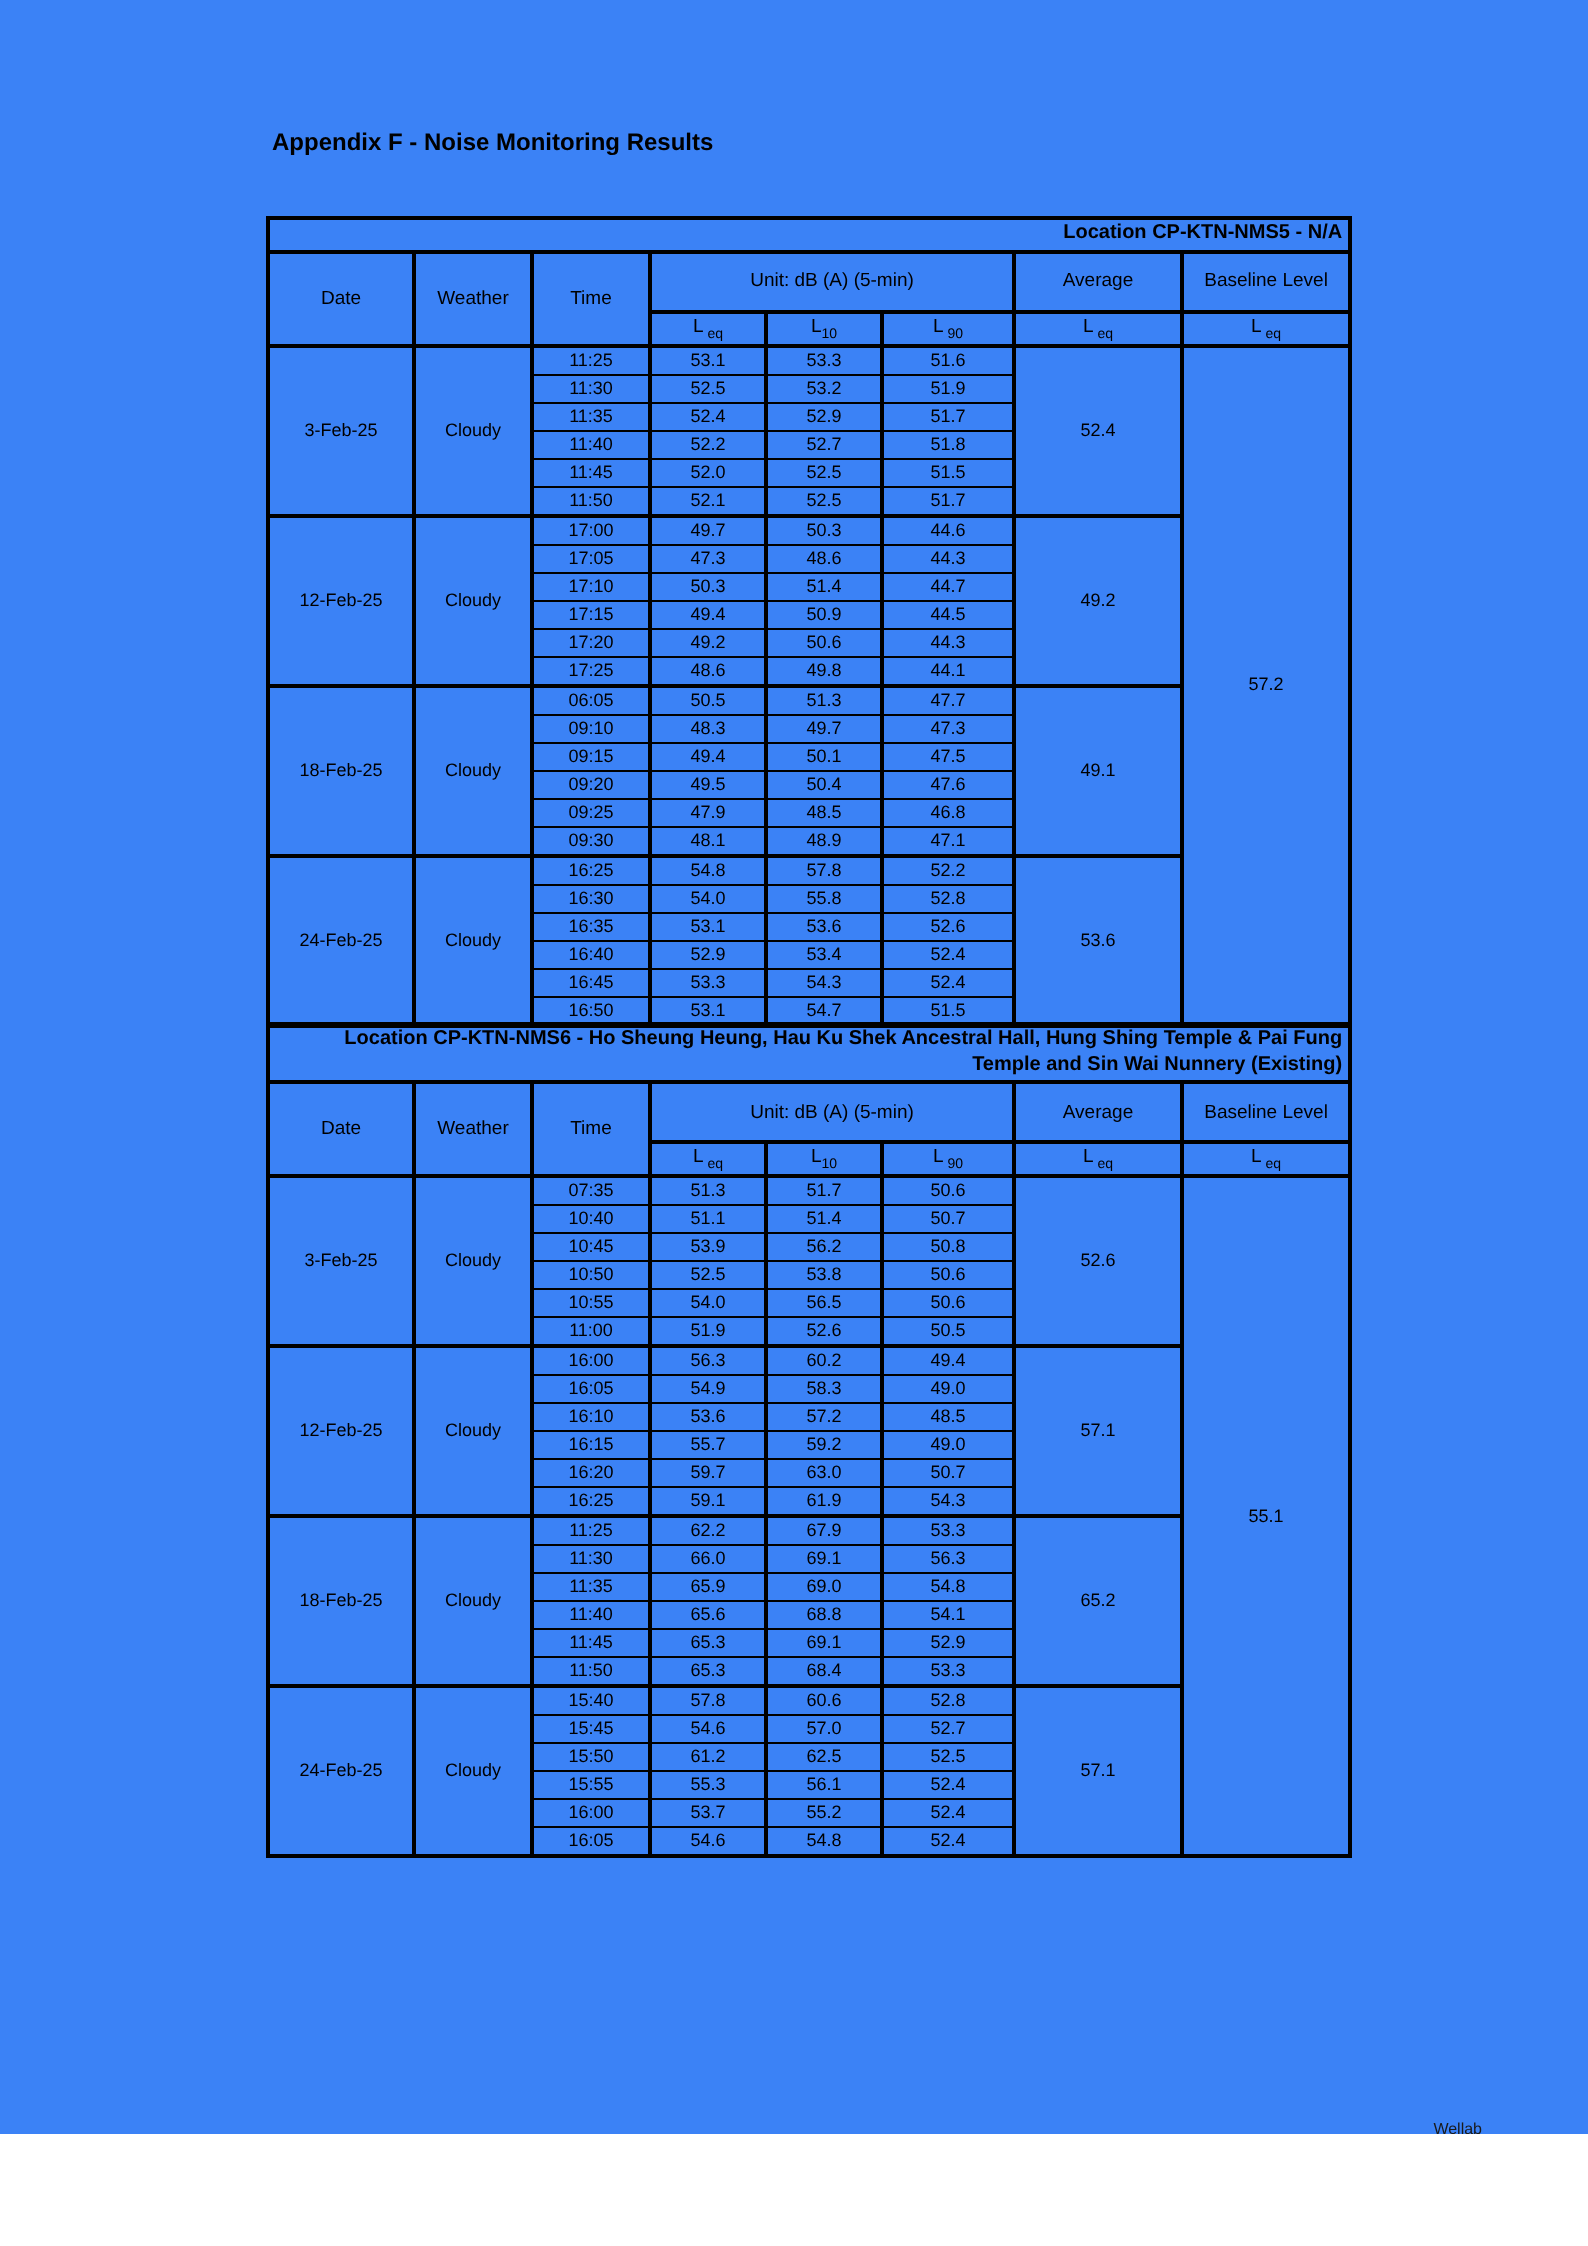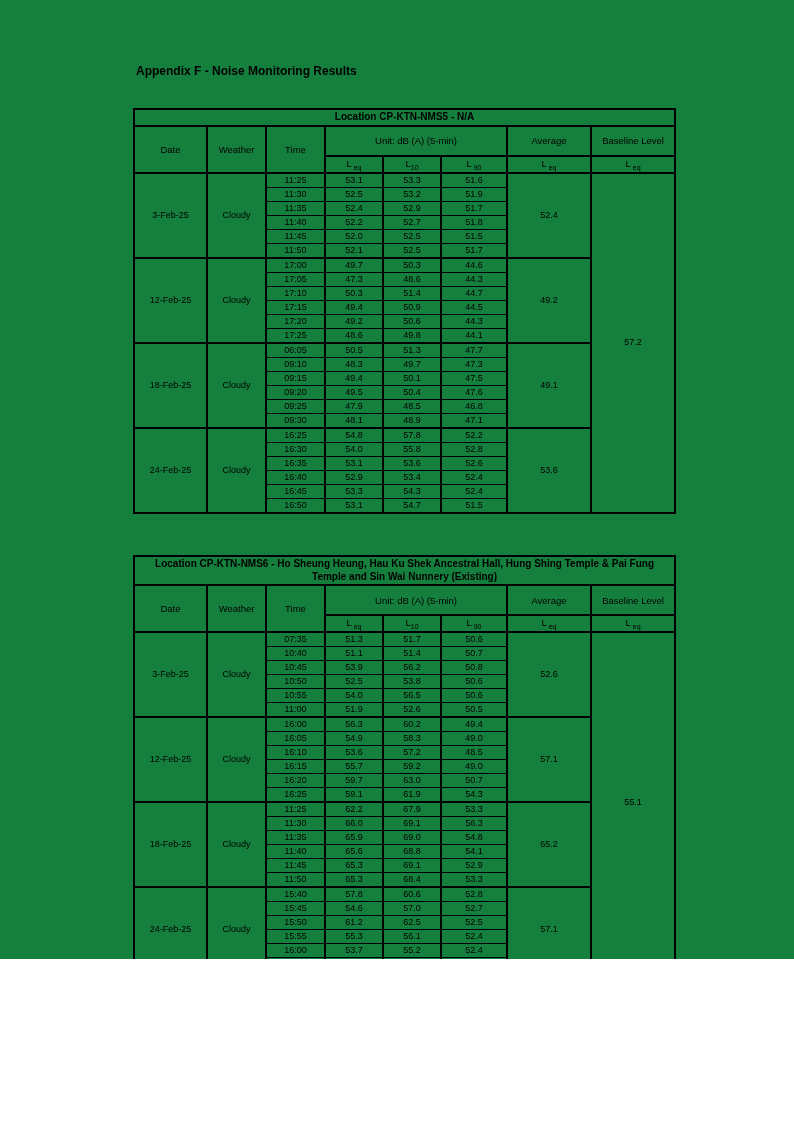--- a/index.html
+++ b/index.html
@@ -1,50 +1,50 @@
 <!DOCTYPE html>
 <html><head>
 <meta charset="utf-8">
 <style>
   html, body { margin: 0; padding: 0; background: #ffffff; }
   #page {
     position: relative;
     width: 794px;
-    height: 959px;
-    background: #15803d;
+    height: 1067px;
+    background: #3b82f6;
     font-family: "Liberation Sans", sans-serif;
     color: #000;
     overflow: hidden;
   }
   #doc-title {
     position: absolute;
     left: 136px;
     top: 64px;
     font-size: 12px;
     font-weight: bold;
   }
   .table-wrap { position: absolute; left: 133px; width: 541px; }
   #table-wrap-1 { top: 108px; }
-  #table-wrap-2 { top: 511px; margin-top: 44px; }
+  #table-wrap-2 { top: 511px; }
   table.noise-table {
     border-collapse: collapse;
     table-layout: fixed;
     width: 541px;
     border: 2px solid #000;
   }
   table.noise-table th, table.noise-table td {
     border: 2px solid #000;
     text-align: center;
     vertical-align: middle;
     padding: 0;
     font-weight: normal;
     overflow: hidden;
   }
   table.noise-table th.loc {
-    text-align: center;
+    text-align: right;
     font-weight: bold;
     font-size: 10px;
     padding: 1px 3px;
     line-height: 1.25;
   }
   table.noise-table thead th { font-size: 9.5px; }
   table.noise-table thead tr.hdr-row th { height: 28px; }
   table.noise-table thead tr.sub-row th { height: 15px; }
   table.noise-table thead sub { font-size: 7px; }
   table.noise-table tbody td { font-size: 9px; height: 13px; line-height: 13px; }

